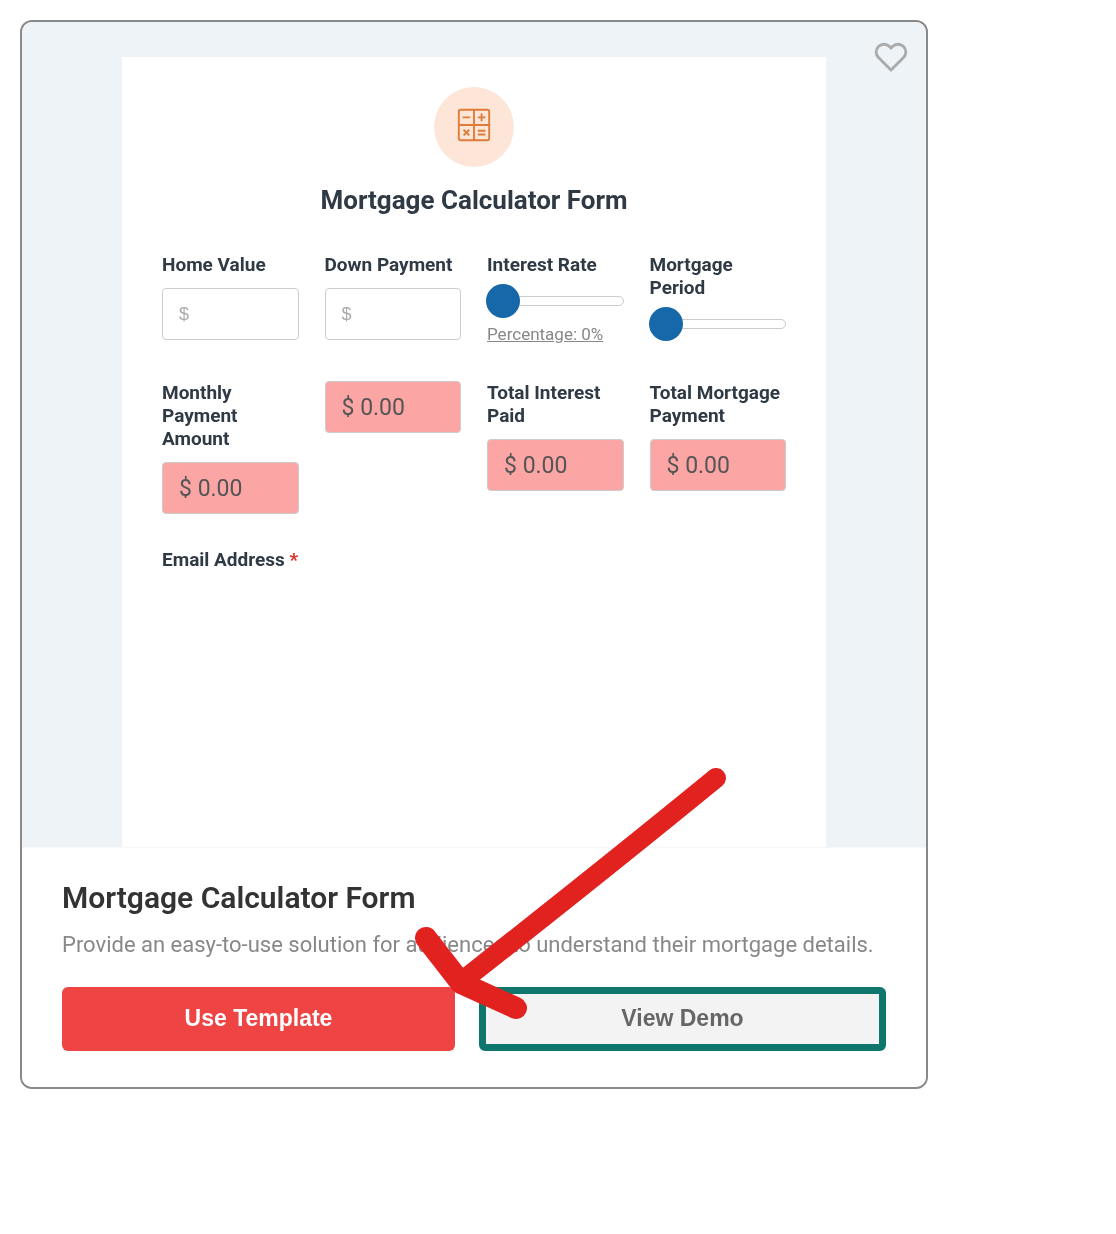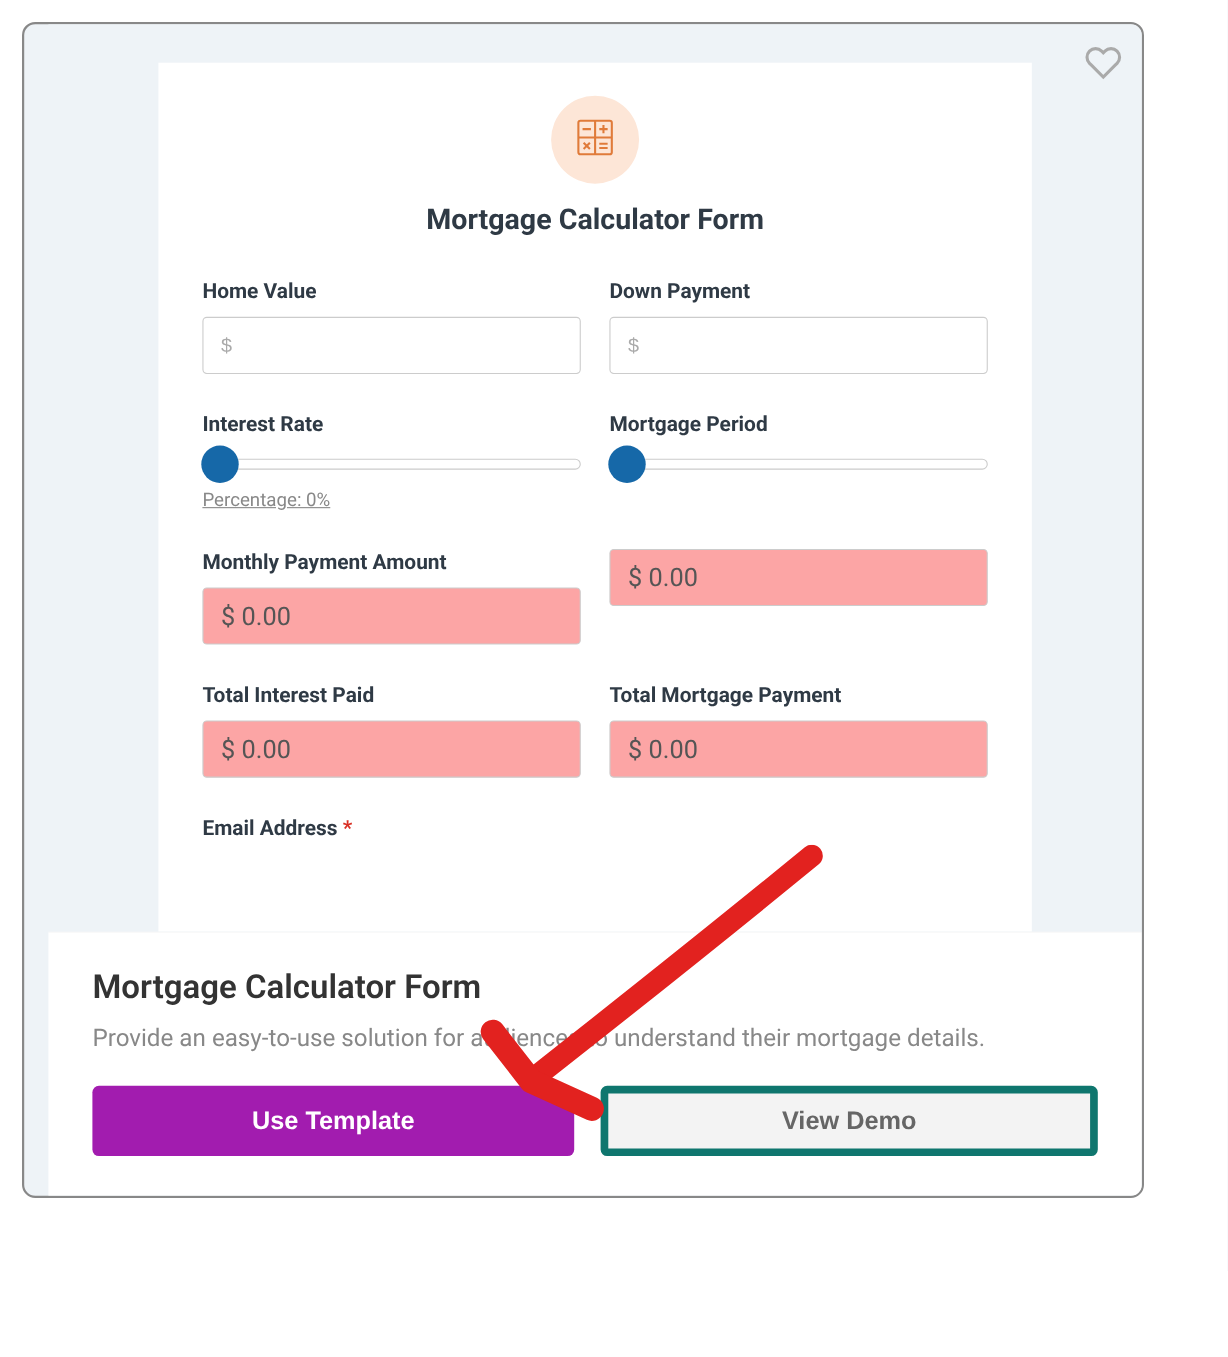--- a/index.html
+++ b/index.html
@@ -6,27 +6,26 @@
       margin: 0;
       padding: 0;
       box-sizing: border-box;
     }
     body {
       font-family: -apple-system, BlinkMacSystemFont, 'Segoe UI', Roboto, sans-serif;
       background: #fff;
       padding: 20px;
     }
     .card {
-      width: 1020px;
+      width: 908px;
       border: 2px solid #888;
       border-radius: 12px;
       overflow: hidden;
       position: relative;
       background: #eef3f7;
-      padding-left: 22px;
     }
     .heart-icon {
       position: absolute;
       top: 18px;
       right: 18px;
       width: 34px;
       height: 34px;
       color: #aaa;
       cursor: pointer;
     }
@@ -57,21 +56,21 @@
     }
     .form-title {
       text-align: center;
       font-size: 26px;
       font-weight: 700;
       color: #2f3a45;
       margin-bottom: 38px;
     }
     .form-grid {
       display: grid;
-      grid-template-columns: 1fr 1fr;
+      grid-template-columns: 1fr 1fr 1fr 1fr;
       gap: 34px 26px;
     }
     .field-label {
       font-size: 19px;
       font-weight: 700;
       color: #2f3a45;
       margin-bottom: 12px;
       display: block;
     }
     .text-input {
@@ -157,21 +156,21 @@
       border-radius: 6px;
       font-size: 23px;
       font-weight: 600;
       cursor: pointer;
       border: none;
       display: flex;
       align-items: center;
       justify-content: center;
     }
     .btn-primary {
-      background: #a21caf;
+      background: #ef4444;
       color: #fff;
     }
     .btn-secondary {
       background: #f3f3f3;
       color: #666;
       border: 7px solid #0f766e;
     }
     .annotation-arrow {
       position: absolute;
       left: 384px;

